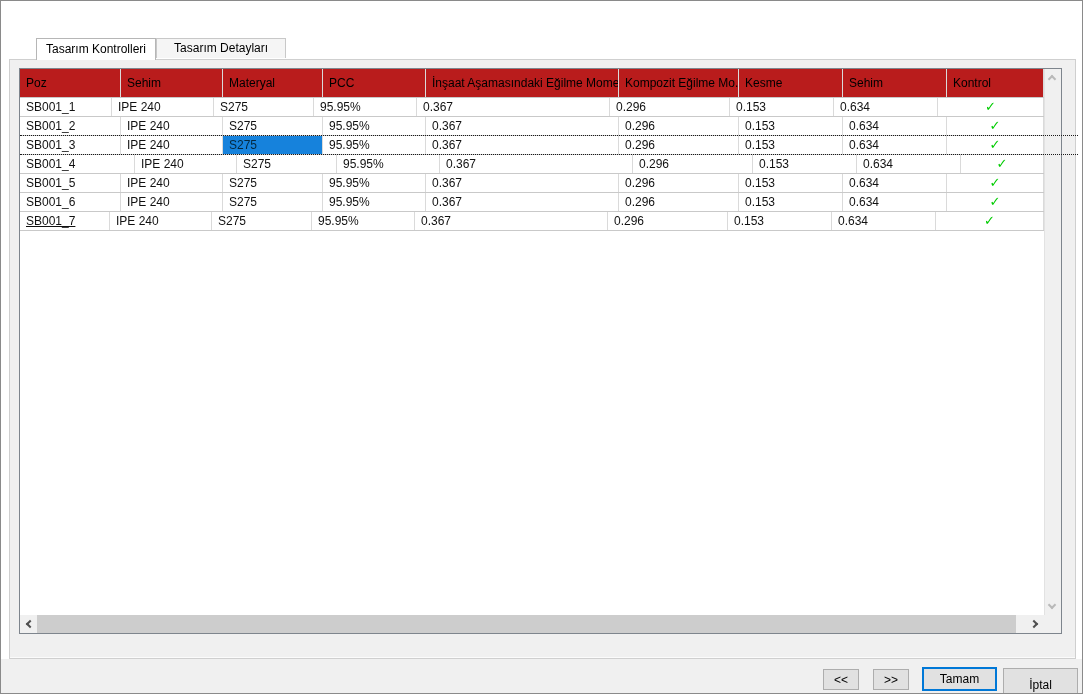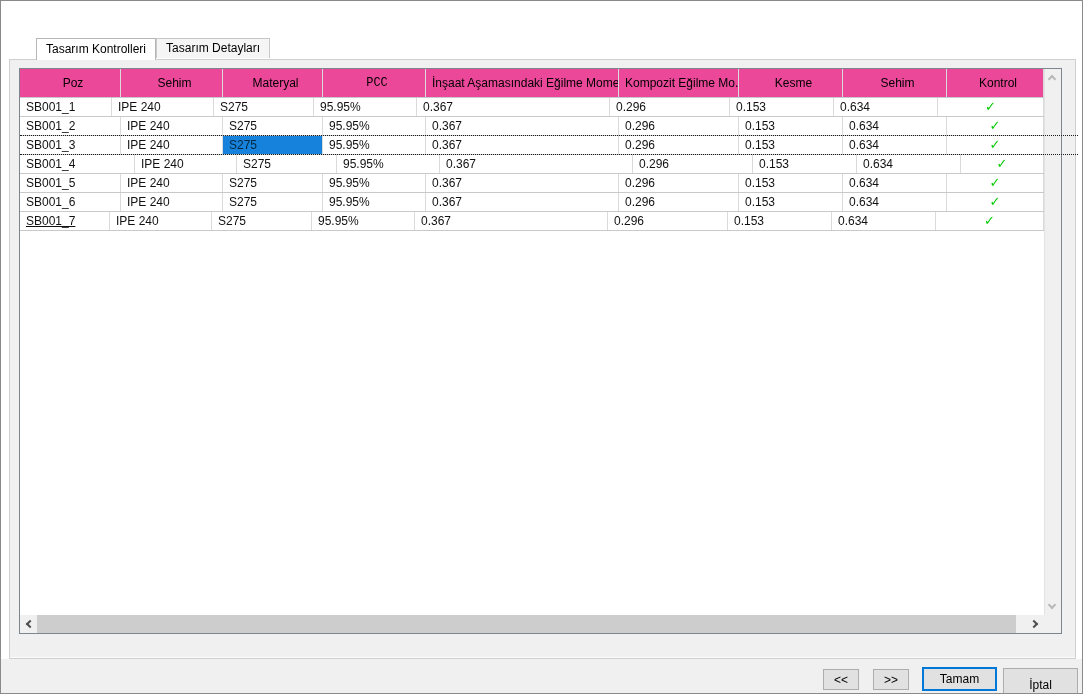--- a/index.html
+++ b/index.html
@@ -8,32 +8,32 @@
 
   
   .titlebar{position:absolute;left:0;top:0;width:100%;height:30px;background:#ffffff;}
   .title{position:absolute;left:9px;top:7px;font-size:12px;color:#000;white-space:nowrap;}
   .closebtn{position:absolute;right:6px;top:2px;width:32px;height:24px;display:flex;align-items:center;justify-content:center;font-size:14px;color:#000;cursor:default;}
 
   
   .tabs{position:absolute;left:15px;top:36px;height:22px;display:flex;align-items:center;z-index:3;margin-left:20px;}
   .tab{white-space:nowrap;cursor:default;}
   .tab.active{height:22px;line-height:21px;padding:0 9px;background:#ffffff;border:1px solid #b6b6b6;border-bottom:none;position:relative;margin-bottom:-1px;z-index:4;}
-  .tab.inactive{height:20px;line-height:19px;padding:0 9px;background:#f5f5f5;border:1px solid #c8c8c8;border-bottom:none;}
+  .tab.inactive{height:20px;line-height:19px;padding:0 17px;background:#f5f5f5;border:1px solid #c8c8c8;border-bottom:none;}
 
   
   .tabpage{position:absolute;left:8px;top:58px;width:1067px;height:600px;background:#f0f0f0;border:1px solid #cfcfcf;box-shadow:inset 0 -1px 0 #fbfbfb;}
 
   
   .footer{position:absolute;left:0;top:658px;width:100%;height:36px;background:#f0f0f0;}
 
   
   .tableframe{position:absolute;left:18px;top:67px;width:1043px;height:566px;background:#ffffff;border:1px solid #7e858d;}
   .grid{position:absolute;left:0;top:0;right:17px;overflow:hidden;}
-  .hrow{display:flex;height:29px;border-bottom:1px solid #c9c9c9;background:#ec4899;text-align:center;}
+  .hrow{display:flex;height:29px;border-bottom:1px solid #c9c9c9;background:#b91c1c;}
   .hcell{height:28px;line-height:28px;padding-left:6px;border-right:1px solid #dadada;white-space:nowrap;overflow:hidden;flex:0 0 auto;}
   .hcell.flex{flex:1 1 auto;}
   .trow{display:flex;height:19px;border-bottom:1px solid #c9c9c9;background:#ffffff;}
   .cell{height:18px;line-height:18px;padding-left:6px;border-right:1px solid #dadada;white-space:nowrap;overflow:hidden;flex:0 0 auto;color:#111;}
   .cell.flex{flex:1 1 auto;}
   .cell.check{padding-left:0;text-align:center;color:#00cc00;font-weight:bold;font-size:13px;}
   .trow.selected .cell[data-col="materyal"]{background:#1682dc;color:#04283f;}
 
   
   .focusline{position:absolute;left:19px;width:1058px;height:0;border-top:1px dotted #1a1a1a;z-index:6;}
@@ -75,21 +75,21 @@
   </div>
 
   <div class="tabpage"></div>
 
   <div class="tableframe">
     <div class="grid">
       <div class="hrow">
           <div class="hcell" style="width: 101px;">Poz</div>
           <div class="hcell" style="width: 102px;">Sehim</div>
           <div class="hcell" style="width: 100px;">Materyal</div>
-          <div class="hcell" style="width: 103px; font-family: Liberation Mono, monospace;">PCC</div>
+          <div class="hcell" style="width: 103px;">PCC</div>
           <div class="hcell" style="width: 193px;">İnşaat Aşamasındaki Eğilme Momenti</div>
           <div class="hcell" style="width: 120px;">Kompozit Eğilme Mo...</div>
           <div class="hcell" style="width: 104px;">Kesme</div>
           <div class="hcell" style="width: 104px;">Sehim</div>
           <div class="hcell flex">Kontrol</div>
         </div>
       <div>
           <div class="trow">
             <div class="cell" data-col="poz" style="width: 92px;">SB001_1</div>
             <div class="cell" data-col="kesit" style="width: 102px;">IPE 240</div>

